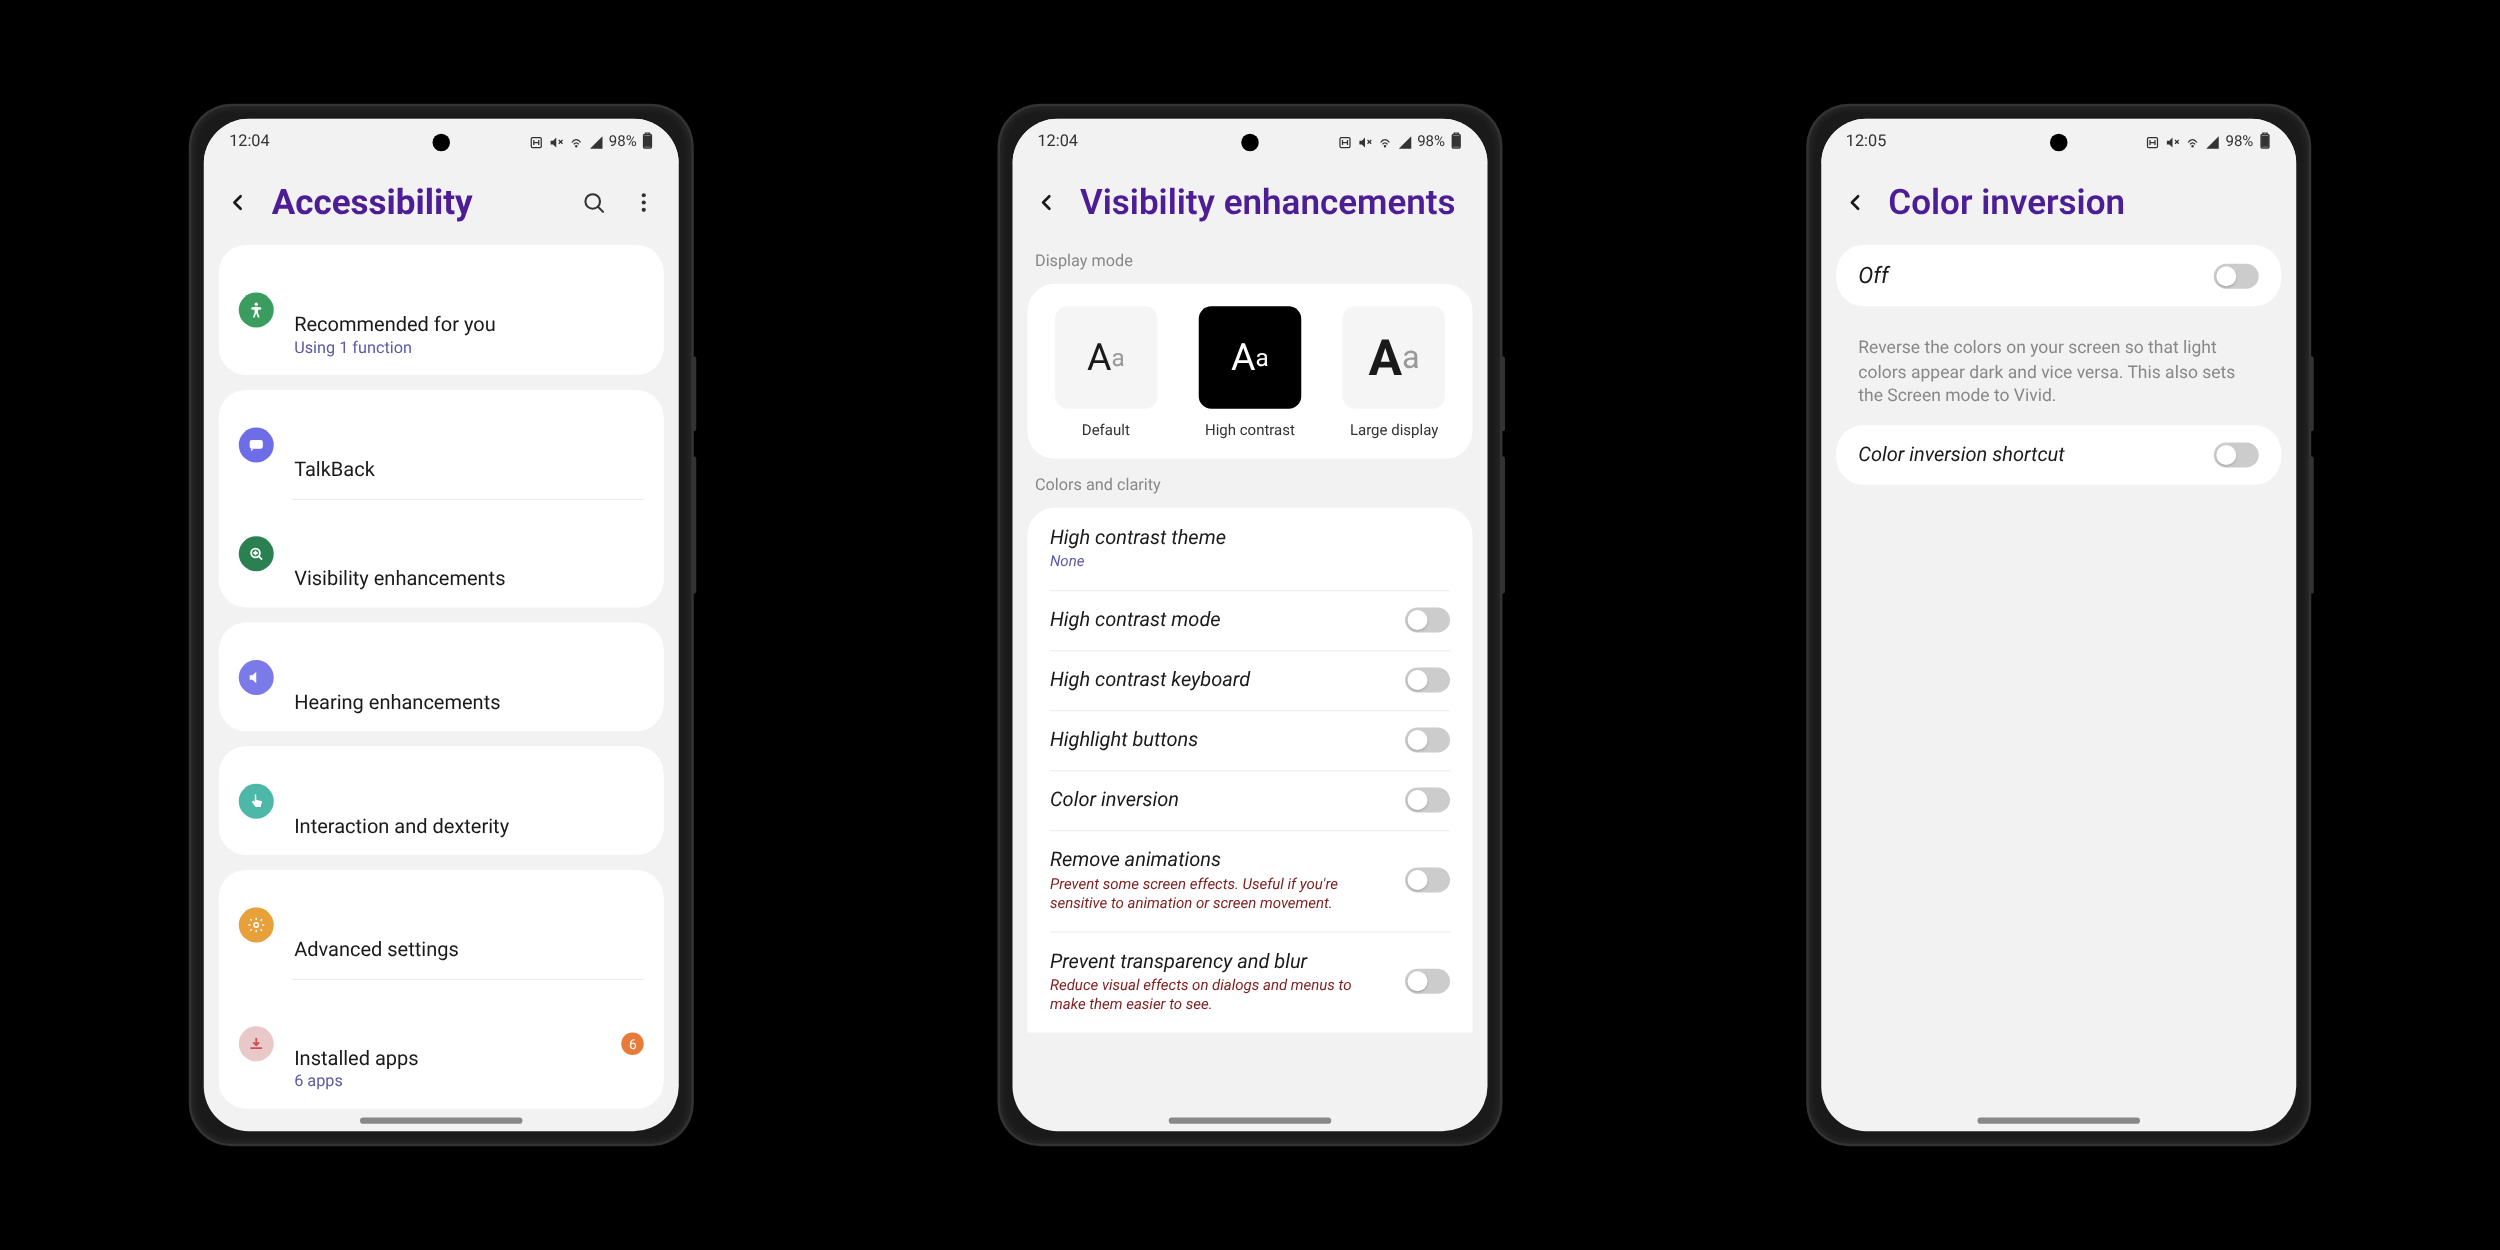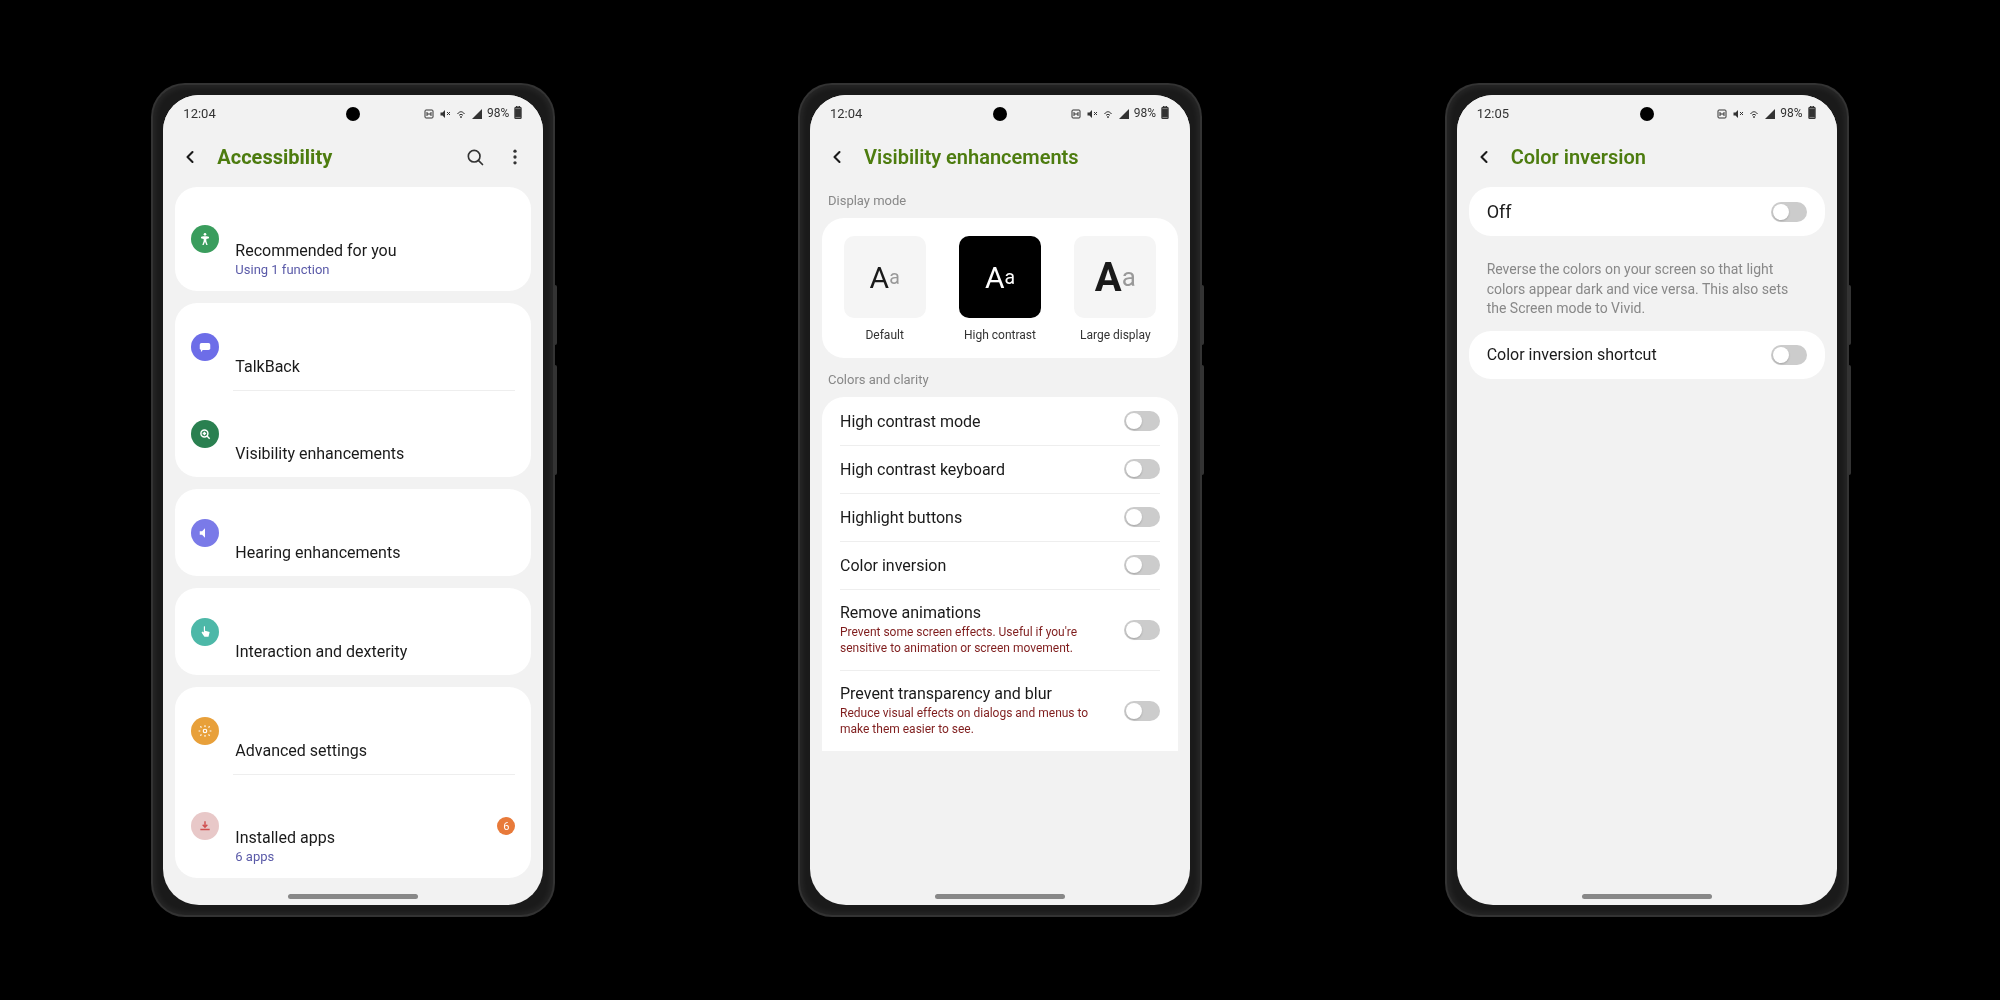--- a/index.html
+++ b/index.html
@@ -72,23 +72,23 @@
     background: #f2f2f2;
   }
   .status-right { display: flex; align-items: flex-end; gap: 4px; font-size: 12px; }
   .header {
     display: flex;
     align-items: center;
     padding: 14px 16px 18px 16px;
     gap: 16px;
   }
   .header-title {
-    font-size: 20px;
+    font-size: 28px;
     font-weight: 700;
-    color: #4d7c0f;
+    color: #4c1d95;
     flex: 1;
   }
   .header-title.normal { font-weight: 600; }
   .back-arrow {
     width: 22px;
     height: 22px;
     display: flex;
     align-items: center;
     justify-content: center;
     font-size: 24px;
@@ -198,20 +198,21 @@
   .mode-default { background: #f5f5f5; color: #1a1a1a; }
   .mode-hc { background: #000; color: #fff; }
   .mode-large { background: #f5f5f5; color: #1a1a1a; font-size: 40px; font-weight: 700; }
   .mode-label { font-size: 12px; color: #333; }
   .setting-row {
     padding: 14px 18px;
     display: flex;
     align-items: center;
     gap: 12px;
     position: relative;
+    font-style: italic;
   }
   .setting-row + .setting-row::before {
     content: "";
     position: absolute;
     top: 0;
     left: 18px;
     right: 18px;
     height: 1px;
     background: #eee;
   }
@@ -461,20 +462,26 @@
           </div>
           <div class="mode-opt">
             <div class="mode-box mode-large">A<span style="font-size:0.65em;color:#999;font-weight:400">a</span></div>
             <div class="mode-label">Large display</div>
           </div>
         </div>
       </div>
       <div class="section-label">Colors and clarity</div>
       <div class="card" style="margin:0 12px;border-radius:22px 22px 0 0">
         <div class="setting-row">
+          <div class="setting-text">
+            <div class="setting-label">High contrast theme</div>
+            <div class="setting-sub purple">None</div>
+          </div>
+        </div>
+        <div class="setting-row">
           <div class="setting-label setting-text">High contrast mode</div>
           <div class="toggle"></div>
         </div>
         <div class="setting-row">
           <div class="setting-label setting-text">High contrast keyboard</div>
           <div class="toggle"></div>
         </div>
         <div class="setting-row">
           <div class="setting-label setting-text">Highlight buttons</div>
           <div class="toggle"></div>

